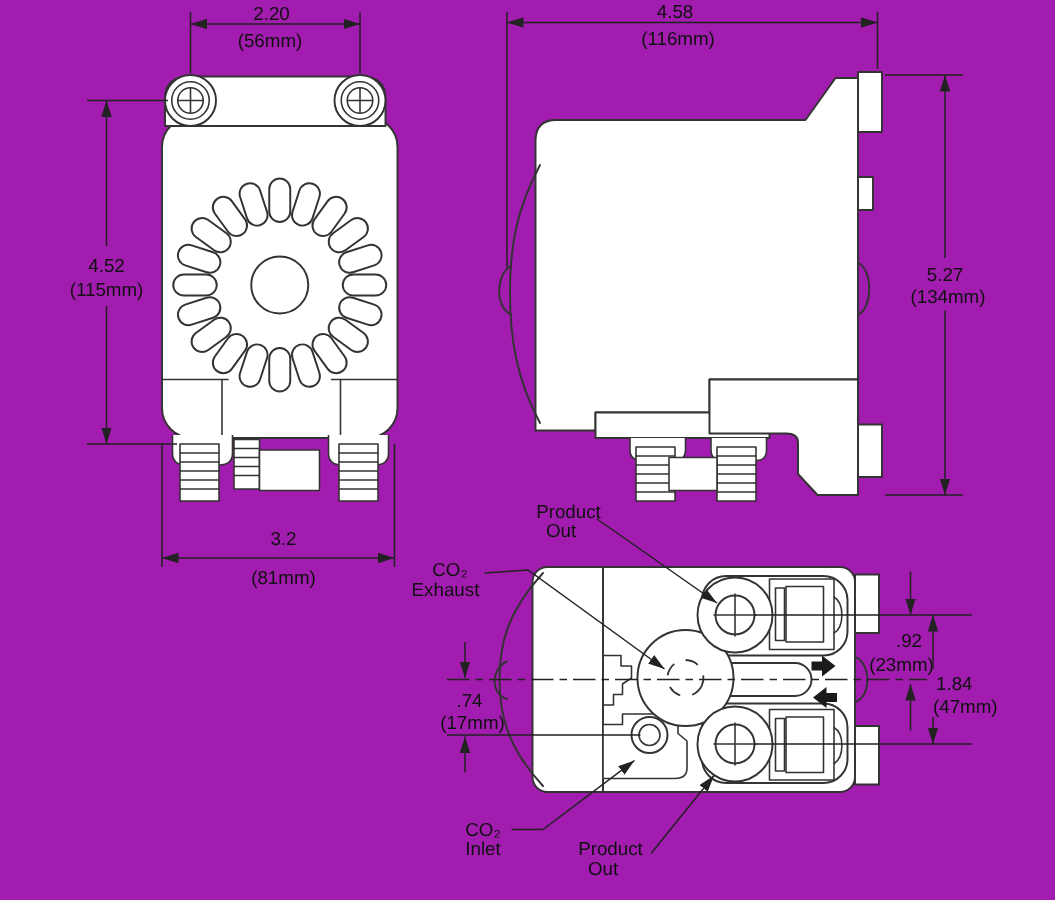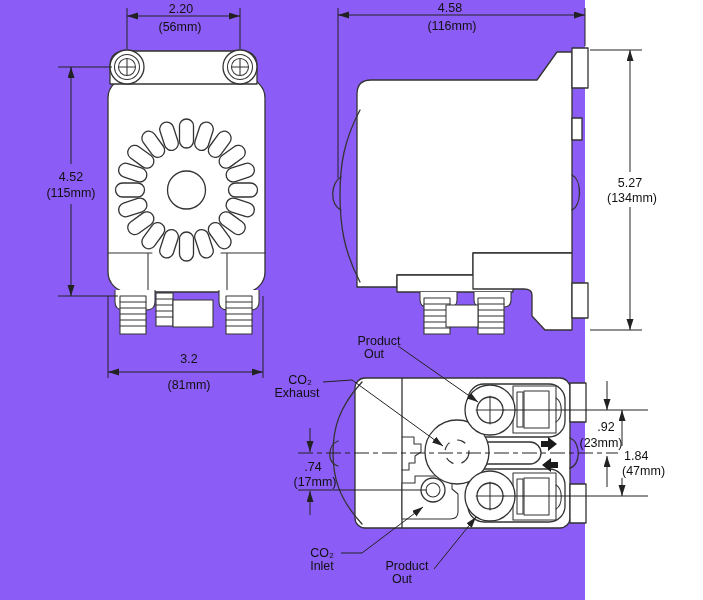--- a/index.html
+++ b/index.html
@@ -1,16 +1,16 @@
 <!DOCTYPE html>
 <html><head>
 <meta charset="utf-8">
 <style>
   html,body{margin:0;padding:0;background:#fff;}
-  .page{width:585px;height:600px;background:#8b5cf6;position:relative;font-family:"Liberation Sans",sans-serif;}
+  .page{width:703px;height:600px;background:#a21caf;position:relative;font-family:"Liberation Sans",sans-serif;}
   svg{display:block;}
   .ln{fill:none;stroke:#333;stroke-width:1.3;stroke-linejoin:round;stroke-linecap:round;}
   .fl{fill:#fff;stroke:#333;stroke-width:1.3;stroke-linejoin:round;}
   .thin{stroke-width:1.05;}
   .dim{fill:none;stroke:#222;stroke-width:1;}
   .cl{fill:none;stroke:#222;stroke-width:1;stroke-dasharray:15 4 5 4;}
   .dash{fill:none;stroke:#333;stroke-width:1.2;stroke-dasharray:9 8;}
   text{font-family:"Liberation Sans",sans-serif;font-size:12.5px;fill:#111;}
   .mid{text-anchor:middle;}
   .solid{fill:#1a1a1a;stroke:none;}

